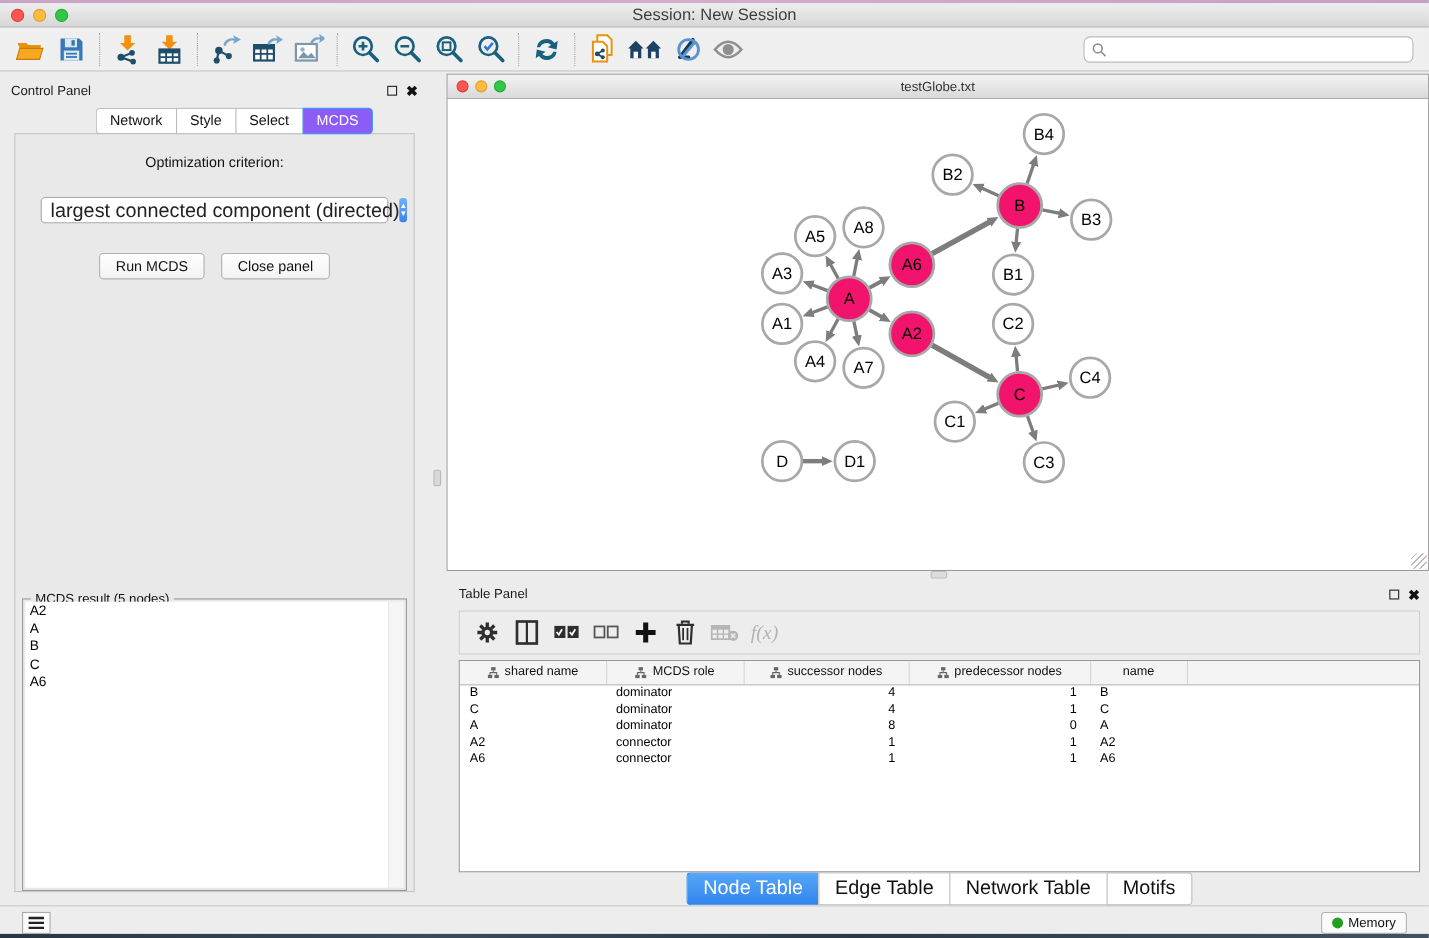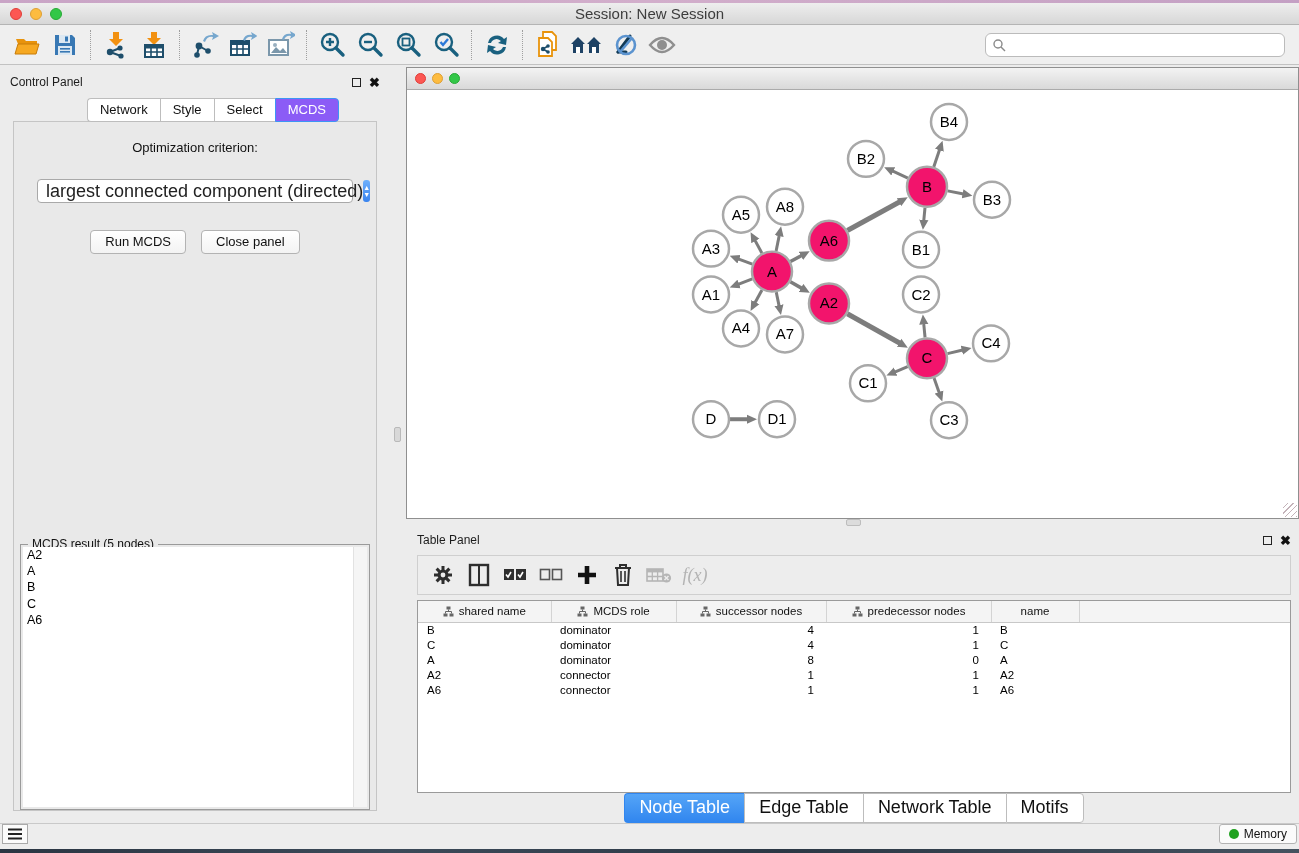--- a/index.html
+++ b/index.html
@@ -94,21 +94,21 @@
                   font-weight:normal; font-size:11.5px; color:#111; }
   table.data th:last-child { border-right:none; }
   table.data th .th-inner { display:flex; align-items:center; justify-content:center; gap:5px; }
   table.data td { font-size:11.5px; color:#000; padding:1.5px 12px 1.5px 9px; white-space:nowrap; }
   td.al { text-align:left; } td.ar { text-align:right; }
   .tp-tabs { height:30px; display:flex; align-items:center; justify-content:center; }
   .tp-tabs .seg-tab { padding:3px 14px 4px; font-size:18px;text-align:right; }
   .tp-tabs .seg-tab.selected { background:linear-gradient(#55a5f7,#3186ef); border-color:#3186ef; }
 
   
-  .statusbar { height:26px; background:#ededed; border-top:1px solid #c9c9c9; display:flex; align-items:flex-start; padding:0 2px; }
+  .statusbar { height:26px; background:#ededed; border-top:1px solid #c9c9c9; display:flex; align-items:flex-end; padding:0 20px; }
   .sb-left-btn { width:26px; height:20px; background:#fbfbfb; border:1px solid #aaa; display:flex; align-items:center; justify-content:center; }
   .sb-mem-btn { margin-left:auto; height:20px; background:#fbfbfb; border:1px solid #b3b3b3; border-radius:3px;
                 display:flex; align-items:center; gap:5px; padding:0 9px; font-size:12px; color:#111; }
   .mem-dot { width:10px; height:10px; border-radius:50%; background:#1fa11f; }
   .wallpaper-bottom { height:7px; background:linear-gradient(90deg,#2a3542,#3c4a59 30%,#2c3845 60%,#44525f); }
 </style>
 </head>
 <body>
 
 <div class="wallpaper-top"></div>
@@ -309,20 +309,21 @@
   </div>
 
   <div class="right-col">
     <div class="net-window">
       <div class="net-titlebar">
         <div class="tl-group">
           <span class="tl red"></span>
           <span class="tl yellow"></span>
           <span class="tl green"></span>
         </div>
+        <div class="net-title">testGlobe.txt</div>
       </div>
       <div class="net-canvas">
         <svg class="graph" id="graph-svg" viewBox="0 0 891 429" preserveAspectRatio="none">
             <defs>
               <marker id="arrow" viewBox="0 -5 11 10" refX="1" refY="0" markerWidth="11" markerHeight="10" orient="auto" markerUnits="userSpaceOnUse">
                 <path d="M0,-4.6 L10,0 L0,4.6 Z" fill="#7d7d7d"></path>
               </marker>
             </defs>
             <line x1="345.35035698573034" y1="189.4088817922656" x2="331.13522130542" y2="194.7686870487761" stroke="#7d7d7d" stroke-width="3" marker-end="url(#arrow)"></line>
             <line x1="345.35035698573034" y1="174.5911182077344" x2="331.13522130542" y2="169.2313129512239" stroke="#7d7d7d" stroke-width="3" marker-end="url(#arrow)"></line>

